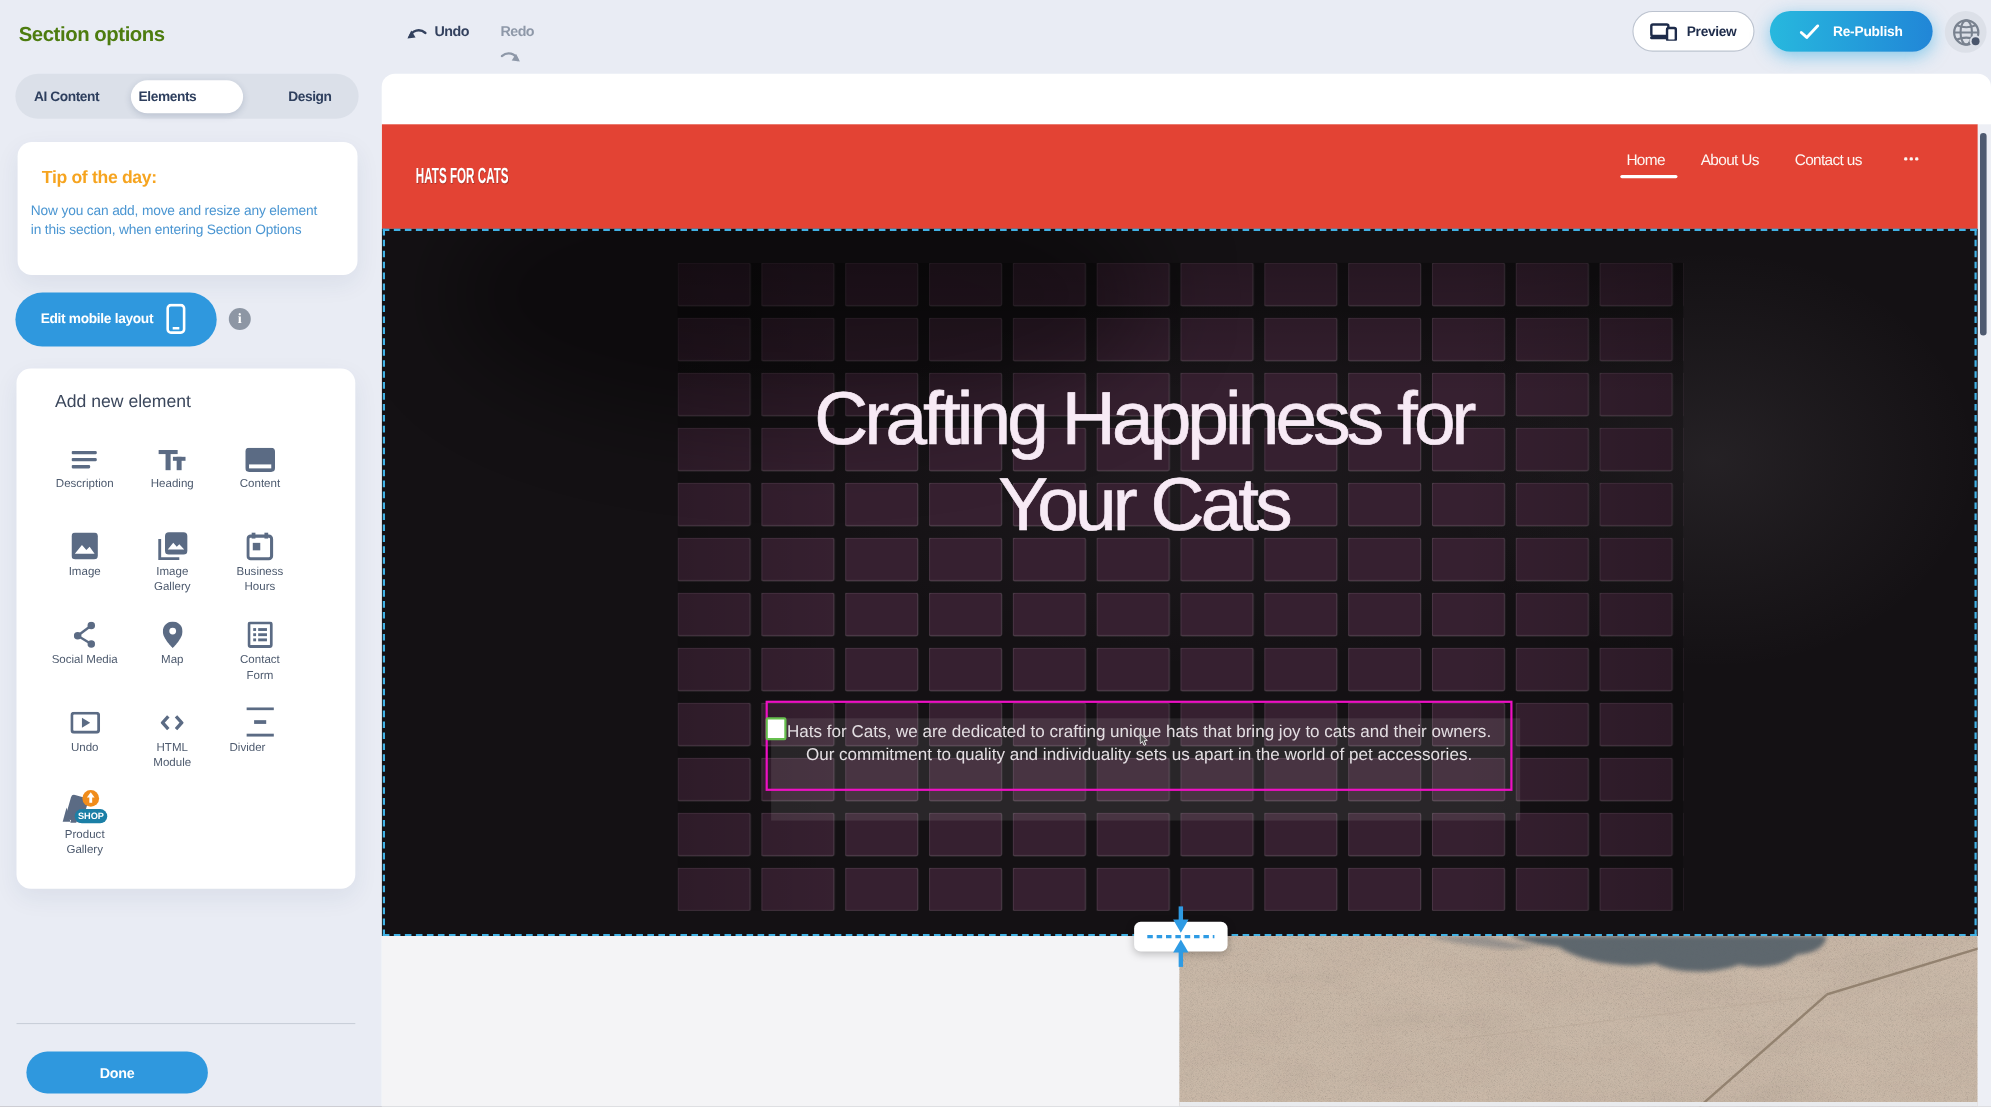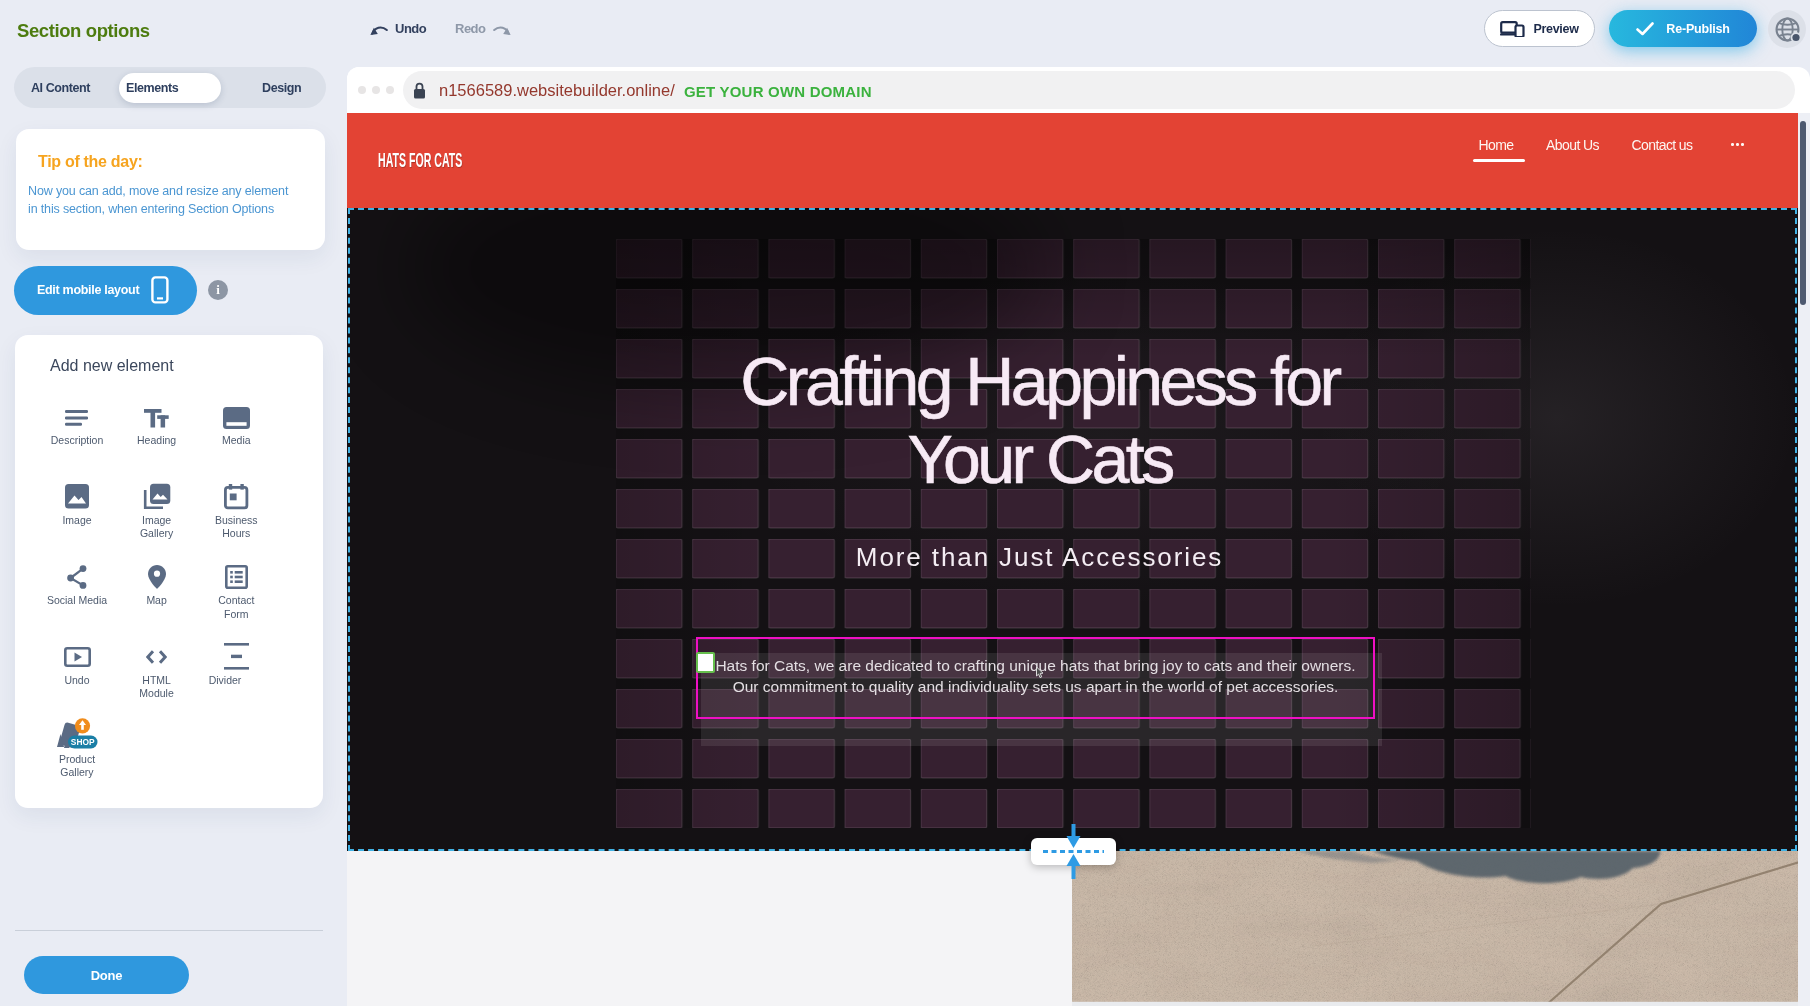--- a/index.html
+++ b/index.html
@@ -12,21 +12,21 @@
 
 <div class="abs" style="left:17px; top:20px; font-size:18.5px; font-weight:bold; color:#4d7c0f; letter-spacing:-0.4px;">Section options</div>
 
 <div class="abs" style="left:370px; top:21px; display:flex; align-items:center; gap:7px;">
   <svg width="18" height="14" viewBox="0 0 18 14">
     <path d="M2.5 11.5 C4.5 5.5 11.5 3.5 16.8 8" fill="none" stroke="#33415e" stroke-width="2.1" stroke-linecap="round"></path>
     <polygon points="0.4,13 7.8,12 3.9,5.8" fill="#33415e"></polygon>
   </svg>
   <span style="font-size:13px; font-weight:bold; color:#33415e; letter-spacing:-0.5px;">Undo</span>
 </div>
-<div class="abs" style="left:455px; top:21px; display:flex; align-items:flex-end; gap:7px;">
+<div class="abs" style="left:455px; top:21px; display:flex; align-items:flex-start; gap:7px;flex-direction:column;">
   <span style="font-size:13px; font-weight:bold; color:#8e98a8; letter-spacing:-0.5px;">Redo</span>
   <svg width="18" height="14" viewBox="0 0 18 14">
     <path d="M15.5 11.5 C13.5 5.5 6.5 3.5 1.2 8" fill="none" stroke="#8e98a8" stroke-width="2.1" stroke-linecap="round"></path>
     <polygon points="17.6,13 10.2,12 14.1,5.8" fill="#8e98a8"></polygon>
   </svg>
 </div>
 
 <div class="abs" style="left:1484px; top:10px; width:111px; height:37px; background:#fff; border:1.5px solid #bcc3cf; border-radius:19px; display:flex; align-items:center; justify-content:center; gap:8px;">
   <svg width="25" height="16" viewBox="0 0 25 16">
     <rect x="1.2" y="1.2" width="15.5" height="10.5" rx="1.5" fill="none" stroke="#1d2b4a" stroke-width="2.2"></rect>
@@ -97,21 +97,21 @@
         <rect x="16.6" y="6.3" width="4.5" height="12.2" fill="#5b6b84"></rect>
       </svg>
     </div>
     <div class="abs" style="left:111.6px; top:433.5px; width:90px; text-align:center; font-size:10.5px; line-height:13.5px; color:#4d5a6e;">Heading</div>
     <div class="abs" style="left:196.3px; top:398px; width:80px; height:40px; display:flex; align-items:center; justify-content:center;">
       <svg width="27" height="22" viewBox="0 0 27 22">
         <rect x="0" y="0" width="27" height="22" rx="3.5" fill="#5b6b84"></rect>
         <rect x="3.4" y="15.2" width="20.2" height="3.6" fill="#fff"></rect>
       </svg>
     </div>
-    <div class="abs" style="left:191.3px; top:433.5px; width:90px; text-align:center; font-size:10.5px; line-height:13.5px; color:#4d5a6e;">Media</div>
+    <div class="abs" style="left:191.3px; top:433.5px; width:90px; text-align:center; font-size:10.5px; line-height:13.5px; color:#4d5a6e;">Content</div>
     <div class="abs" style="left:37px; top:476.5px; width:80px; height:40px; display:flex; align-items:center; justify-content:center;">
       <svg width="24" height="25" viewBox="0 0 24 25">
         <rect x="0" y="0" width="24" height="24.5" rx="3.5" fill="#5b6b84"></rect>
         <path d="M3 19.5 L9.5 11.5 L13.5 16 L16.5 13 L21 19.5 Z" fill="#fff"></path>
       </svg>
     </div>
     <div class="abs" style="left:32px; top:513.5px; width:90px; text-align:center; font-size:10.5px; line-height:13.5px; color:#4d5a6e;">Image</div>
     <div class="abs" style="left:116.6px; top:476.5px; width:80px; height:40px; display:flex; align-items:center; justify-content:center;">
       <svg width="28" height="27" viewBox="0 0 28 27">
         <path d="M2.2 7 V24.8 H20" fill="none" stroke="#5b6b84" stroke-width="2.6"></path>
@@ -196,32 +196,20 @@
     </div>
     <div class="abs" style="left:32px; top:752.5px; width:90px; text-align:center; font-size:10.5px; line-height:13.5px; color:#4d5a6e;">Product<br>Gallery</div>
   </div>
 
 <div class="abs" style="left:15px; top:930px; width:308px; height:1px; background:#c9cfd9;"></div>
 
 <div class="abs" style="left:24px; top:956px; width:165px; height:38px; border-radius:19px; background:#2f98de; color:#fff; font-size:13px; font-weight:bold; display:flex; align-items:center; justify-content:center; letter-spacing:-0.2px;">Done</div>
 
 <div id="frame" class="abs" style="left:347px; top:67px; width:1463px; height:939px; border-radius:12px 12px 0 0; overflow:hidden; background:#fff;">
 
-  <div class="abs" style="left:0; top:0; width:1451px; height:46px; background:#fff;">
-    <div class="abs" style="left:11px; top:19px; width:8px; height:8px; border-radius:50%; background:#e7e5e5;"></div>
-    <div class="abs" style="left:25px; top:19px; width:8px; height:8px; border-radius:50%; background:#e7e5e5;"></div>
-    <div class="abs" style="left:39px; top:19px; width:8px; height:8px; border-radius:50%; background:#e7e5e5;"></div>
-    <div class="abs" style="left:56px; top:4px; width:1392px; height:38px; border-radius:19px; background:#f1f1f2;"></div>
-    <svg class="abs" style="left:66px; top:15px;" width="13" height="17" viewBox="0 0 13 17">
-      <rect x="1" y="7" width="11" height="9.5" rx="1.5" fill="#3a4352"></rect>
-      <path d="M3.5 7 V4.6 A3 3 0 0 1 9.5 4.6 V7" fill="none" stroke="#3a4352" stroke-width="1.8"></path>
-    </svg>
-    <span class="abs" style="left:92px; top:14px; font-size:16.5px; color:#94382d;">n1566589.websitebuilder.online/</span>
-    <span class="abs" style="left:337px; top:16px; font-size:15px; font-weight:bold; color:#3bb23e; letter-spacing:0.2px;">GET YOUR OWN DOMAIN</span>
-  </div>
 
   <div class="abs" style="left:0; top:46px; width:1451px; height:95px; background:#e34334;">
     <div class="abs" style="left:31px; top:35.5px; font-size:20px; font-weight:bold; color:#fff; transform:scaleX(0.53); transform-origin:left top; white-space:nowrap; text-shadow:1px 1px 1px rgba(0,0,0,0.25);">HATS FOR CATS</div>
     <div class="abs" style="left:1149px; top:24px; transform:translateX(-50%); font-size:14px; letter-spacing:-0.6px; color:#fdf6f2; white-space:nowrap;">Home</div>
     <div class="abs" style="left:1125.5px; top:46.3px; width:52px; height:3px; background:#fff; border-radius:1.5px;"></div>
     <div class="abs" style="left:1225.5px; top:24px; transform:translateX(-50%); font-size:14px; letter-spacing:-0.6px; color:#fdf6f2; white-space:nowrap;">About Us</div>
     <div class="abs" style="left:1315px; top:24px; transform:translateX(-50%); font-size:14px; letter-spacing:-0.6px; color:#fdf6f2; white-space:nowrap;">Contact us</div>
     <div class="abs" style="left:1384px; top:30px; display:flex; gap:2.5px;">
         <i style="width:2.6px;height:2.6px;border-radius:50%;background:#fdf6f2;"></i>
         <i style="width:2.6px;height:2.6px;border-radius:50%;background:#fdf6f2;"></i>
@@ -264,21 +252,20 @@
       <rect x="269" y="31" width="150" height="589" fill="url(#vg)" opacity="0.28"></rect>
       <ellipse cx="380" cy="60" rx="320" ry="120" fill="rgba(0,0,0,0.35)" style="filter:blur(40px)"></ellipse>
       <rect x="983" y="31" width="200" height="589" fill="url(#vgr)" opacity="0.4"></rect>
       <rect x="269" y="31" width="914.4" height="120" fill="url(#vgt)" opacity="0.6"></rect>
     </svg>
 
     <div class="abs" style="left:1px; top:0; width:1449px; height:643px; border:2px dashed #41b2e5;"></div>
 
     <div class="abs" style="left:0; top:134px; width:1385px; text-align:center; font-size:68px; line-height:78px; color:#f7eaf5; letter-spacing:-3.55px; -webkit-text-stroke:0.6px #f7eaf5;">Crafting Happiness for<br>Your Cats</div>
 
-    <div class="abs" style="left:0; top:334px; width:1385px; text-align:center; font-size:26px; color:#f4edf3; letter-spacing:1.9px;">More than Just Accessories</div>
 
     <div class="abs" style="left:353.8px; top:445px; width:681px; height:93px; background:rgba(255,255,255,0.09);"></div>
 
     <div class="abs" style="left:349px; top:429px; width:679px; height:82px; border:2.5px solid #ee10c4;"></div>
     <div class="abs" style="left:349px; top:447px; width:679px; text-align:center; font-size:15.5px; line-height:21px; color:#e3dee2; white-space:nowrap;">Hats for Cats, we are dedicated to crafting unique hats that bring joy to cats and their owners.<br>Our commitment to quality and individuality sets us apart in the world of pet accessories.</div>
 
     <div class="abs" style="left:349.4px; top:444.2px; width:19px; height:20.5px; background:#fff; border:2px solid #66bf4d; border-radius:2px;"></div>
   </div>
 
   <div class="abs" style="left:0; top:784px; width:725px; height:155px; background:#f4f4f6;"></div>

